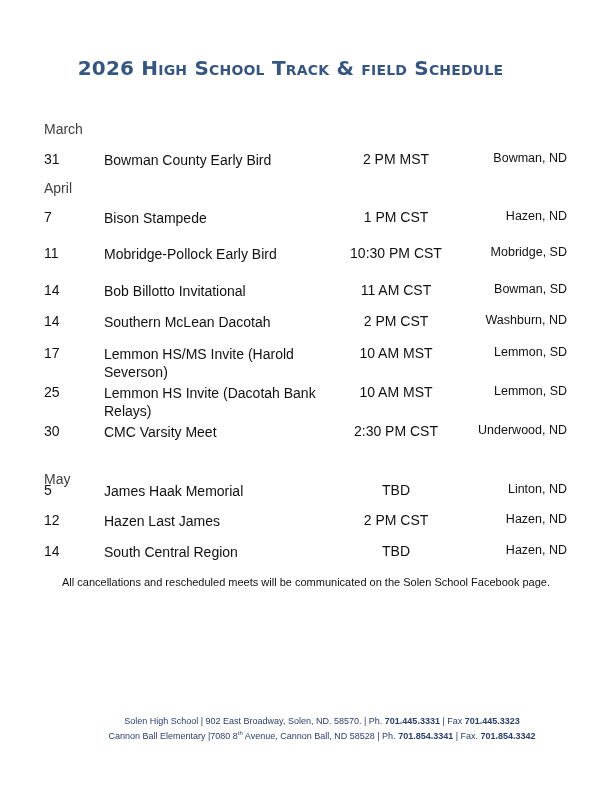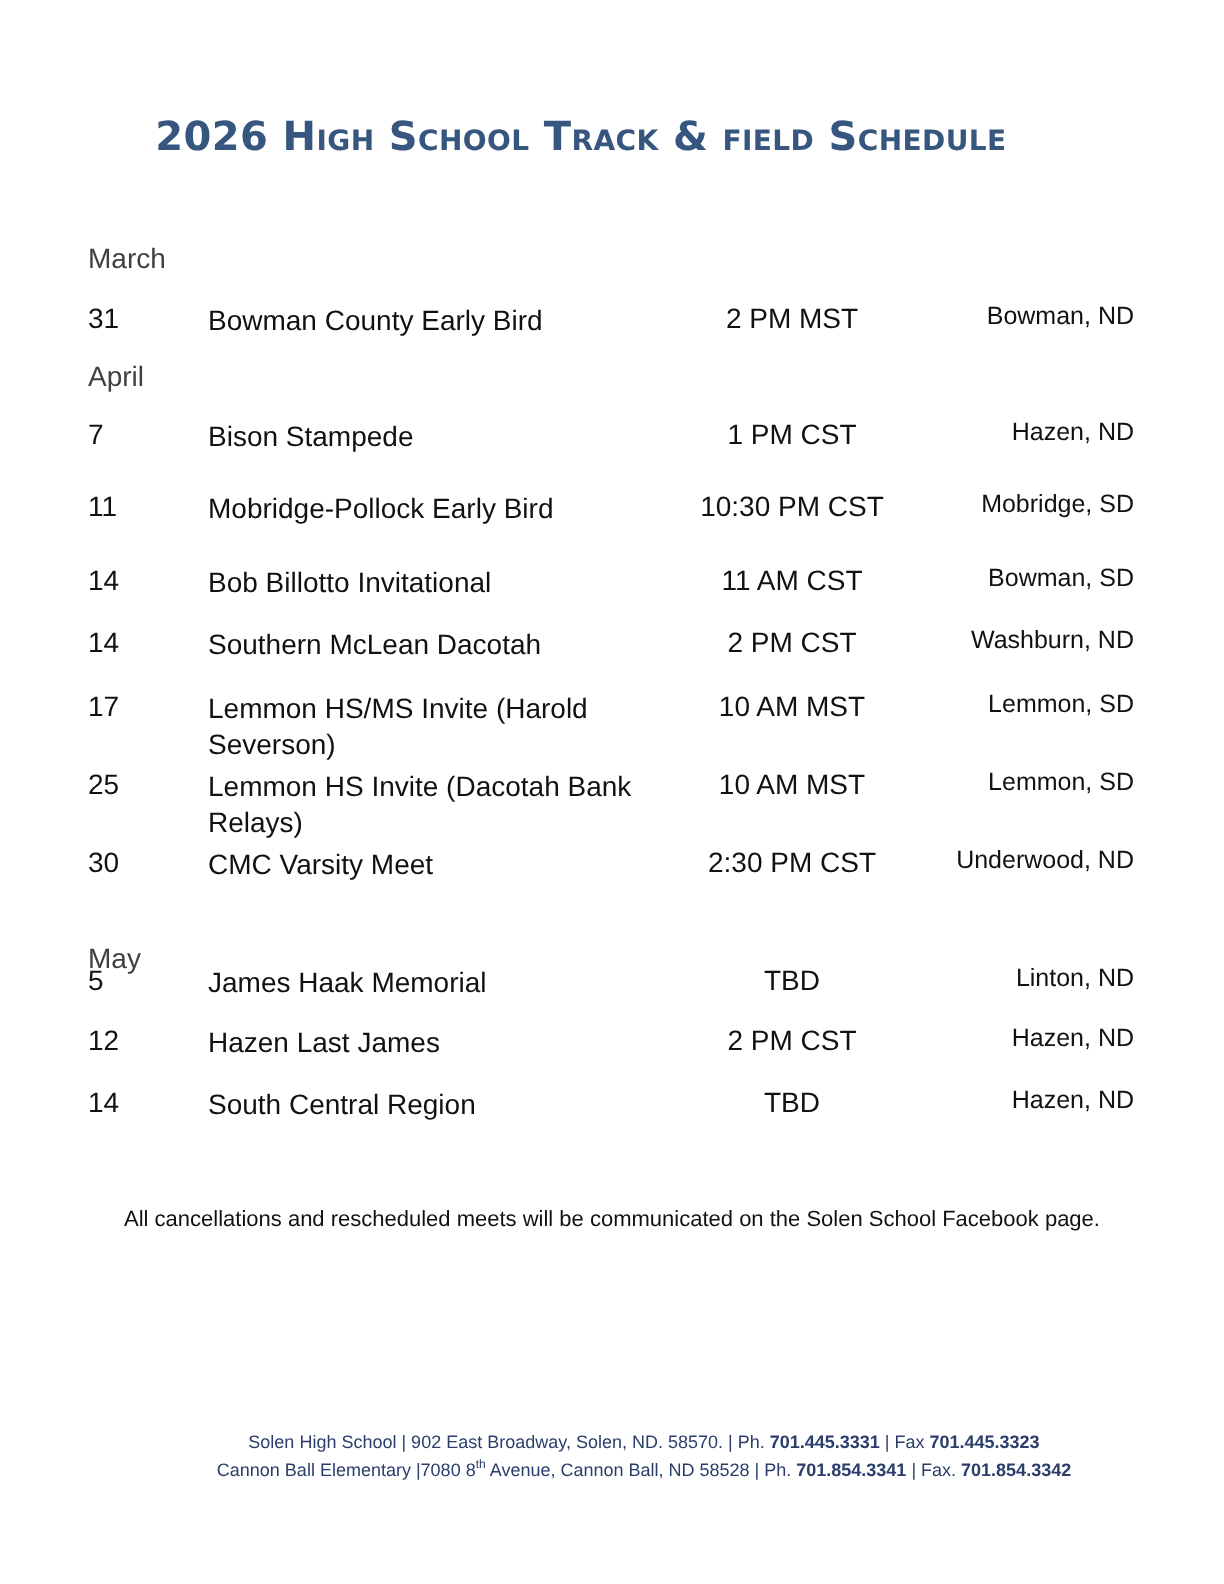--- a/index.html
+++ b/index.html
@@ -7,21 +7,21 @@
          font-family: "Liberation Sans", "DejaVu Sans", sans-serif; color: #111; }
   .title { position: absolute; top: 56px; left: 0; width: 581px; text-align: center;
            font-family: "DejaVu Sans", sans-serif; font-weight: bold; font-size: 20px;
            font-variant: small-caps; color: #37567f; letter-spacing: 0.2px; }
   .month { position: absolute; left: 44px; font-size: 14px; color: #404040; }
   .row { position: absolute; left: 0; width: 612px; font-size: 14px; color: #111; }
   .row .day { position: absolute; left: 44px; width: 50px; text-align: left; }
   .row .event { position: absolute; left: 104px; width: 230px; line-height: 18px; }
   .row .time { position: absolute; left: 340px; width: 112px; text-align: center; }
   .row .loc { position: absolute; right: 45px; width: 120px; text-align: right; font-size: 12.5px; }
-  .note { position: absolute; top: 604px; left: 0; width: 612px; text-align: center; font-size: 11px; color: #111; }
+  .note { position: absolute; top: 576px; left: 0; width: 612px; text-align: center; font-size: 11px; color: #111; }
   .footer { position: absolute; left: 16px; width: 612px; text-align: center; font-size: 9px; color: #2b3d6b; }
   .footer b { font-weight: bold; }
   sup { font-size: 6px; }
 </style>
 </head>
 <body>
 
 <div class="title">2026 High School Track &amp; field Schedule</div>
 
 <div id="months">

